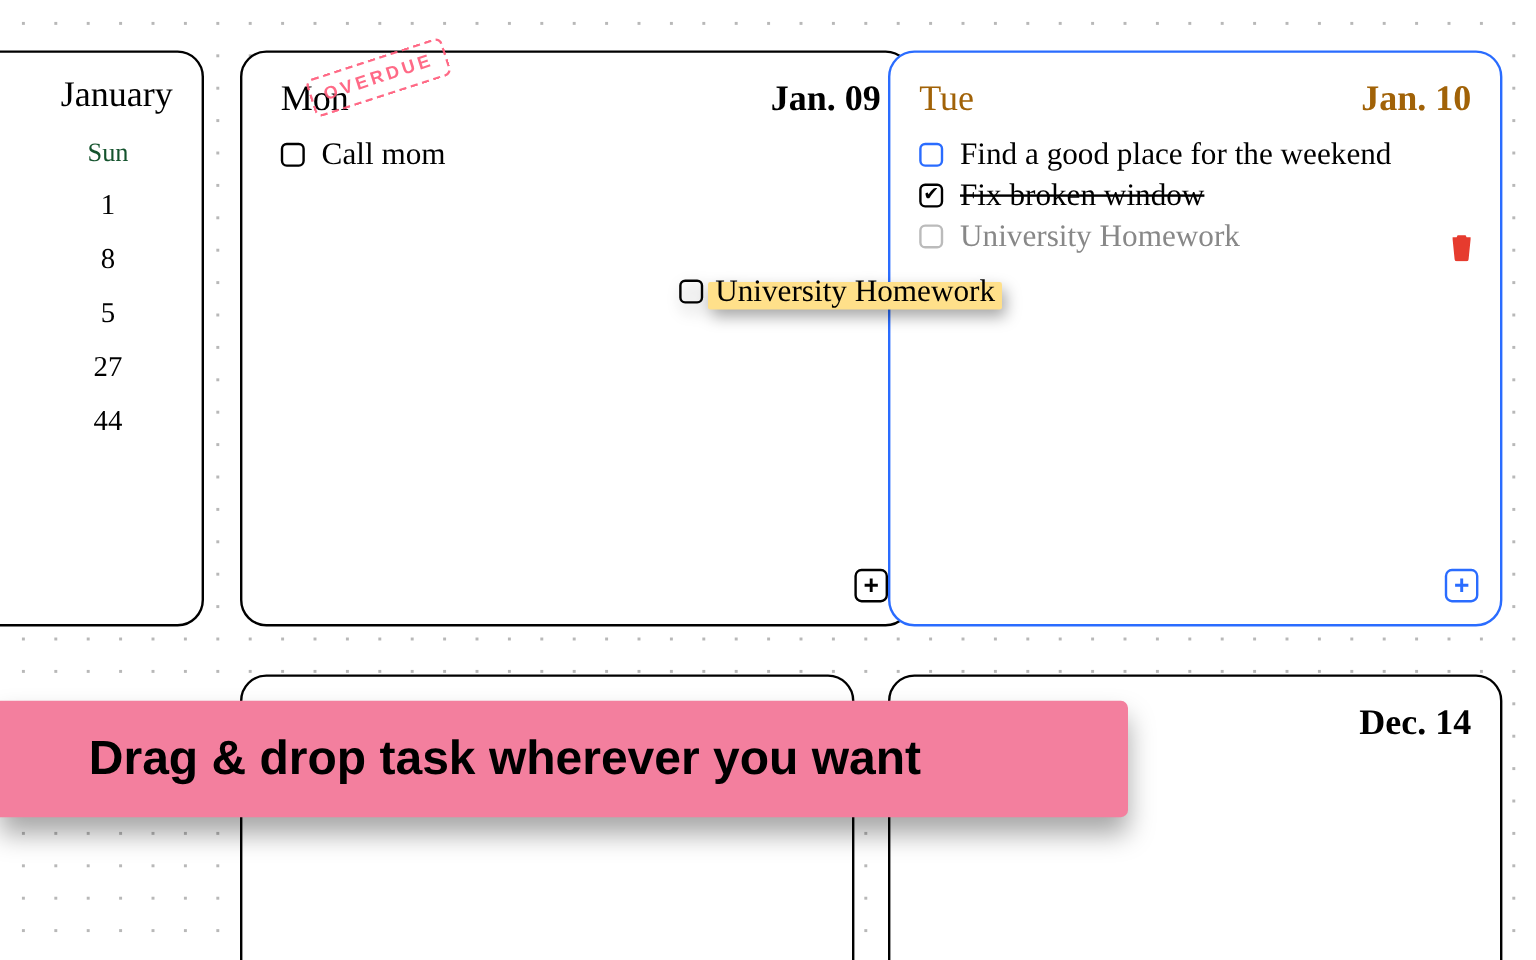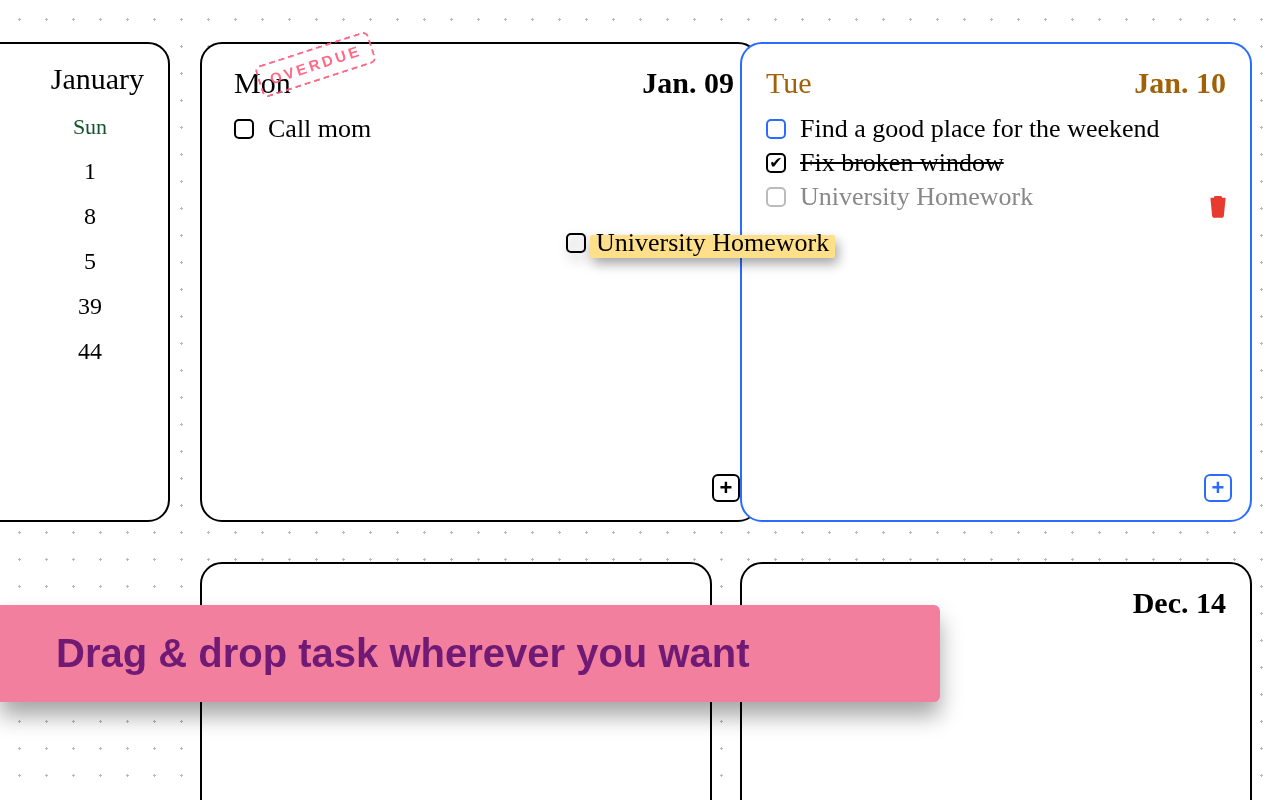--- a/index.html
+++ b/index.html
@@ -70,27 +70,26 @@
     padding:4px 6px;
     filter: drop-shadow(3px 6px 6px rgba(0,0,0,.35));
     cursor:grabbing;
     z-index:20;
   }
   .floating-task .hl { position:absolute; height:60%; left:30px; right:0; bottom:4px; z-index:-1; background:#ffe08a; border-radius:2px; }
 
   
   .banner {
     position:absolute; left:0; top:584px; width:940px;
-    background:#f37f9e; padding:26px 56px;
+    background:#f37f9e; padding:26px 74px;
     font-family: "Arial Rounded MT Bold","Helvetica Neue",Arial,sans-serif;
-    font-size:40px; font-weight:800; color:#701a75;
+    font-size:40px; font-weight:800; color:#000000;
     box-shadow: 0 14px 22px rgba(0,0,0,.35);
     border-top-right-radius:6px; border-bottom-right-radius:6px;
     z-index:50;
-    margin-top:21px;
   }
 
   
   #bot-left  { left:200px; top:562px; width:512px; height:300px; }
   #bot-right { left:740px; top:562px; width:512px; height:300px; }
   #bot-right .day-date { margin-left:auto; }
 </style>
 </head>
 <body>
 
@@ -108,21 +107,21 @@
     <div class="row">
         <span>7</span>
         <span>8</span>
       </div>
     <div class="row">
         <span>14</span>
         <span>5</span>
       </div>
     <div class="row">
         <span>21</span>
-        <span>39</span>
+        <span>27</span>
       </div>
     <div class="row">
         <span>28</span>
         <span>44</span>
       </div>
   </div>
 
 </div>
 
 <div class="card day" style="left:200px; top:42px; width:560px; height:480px;padding-left:32px;">

